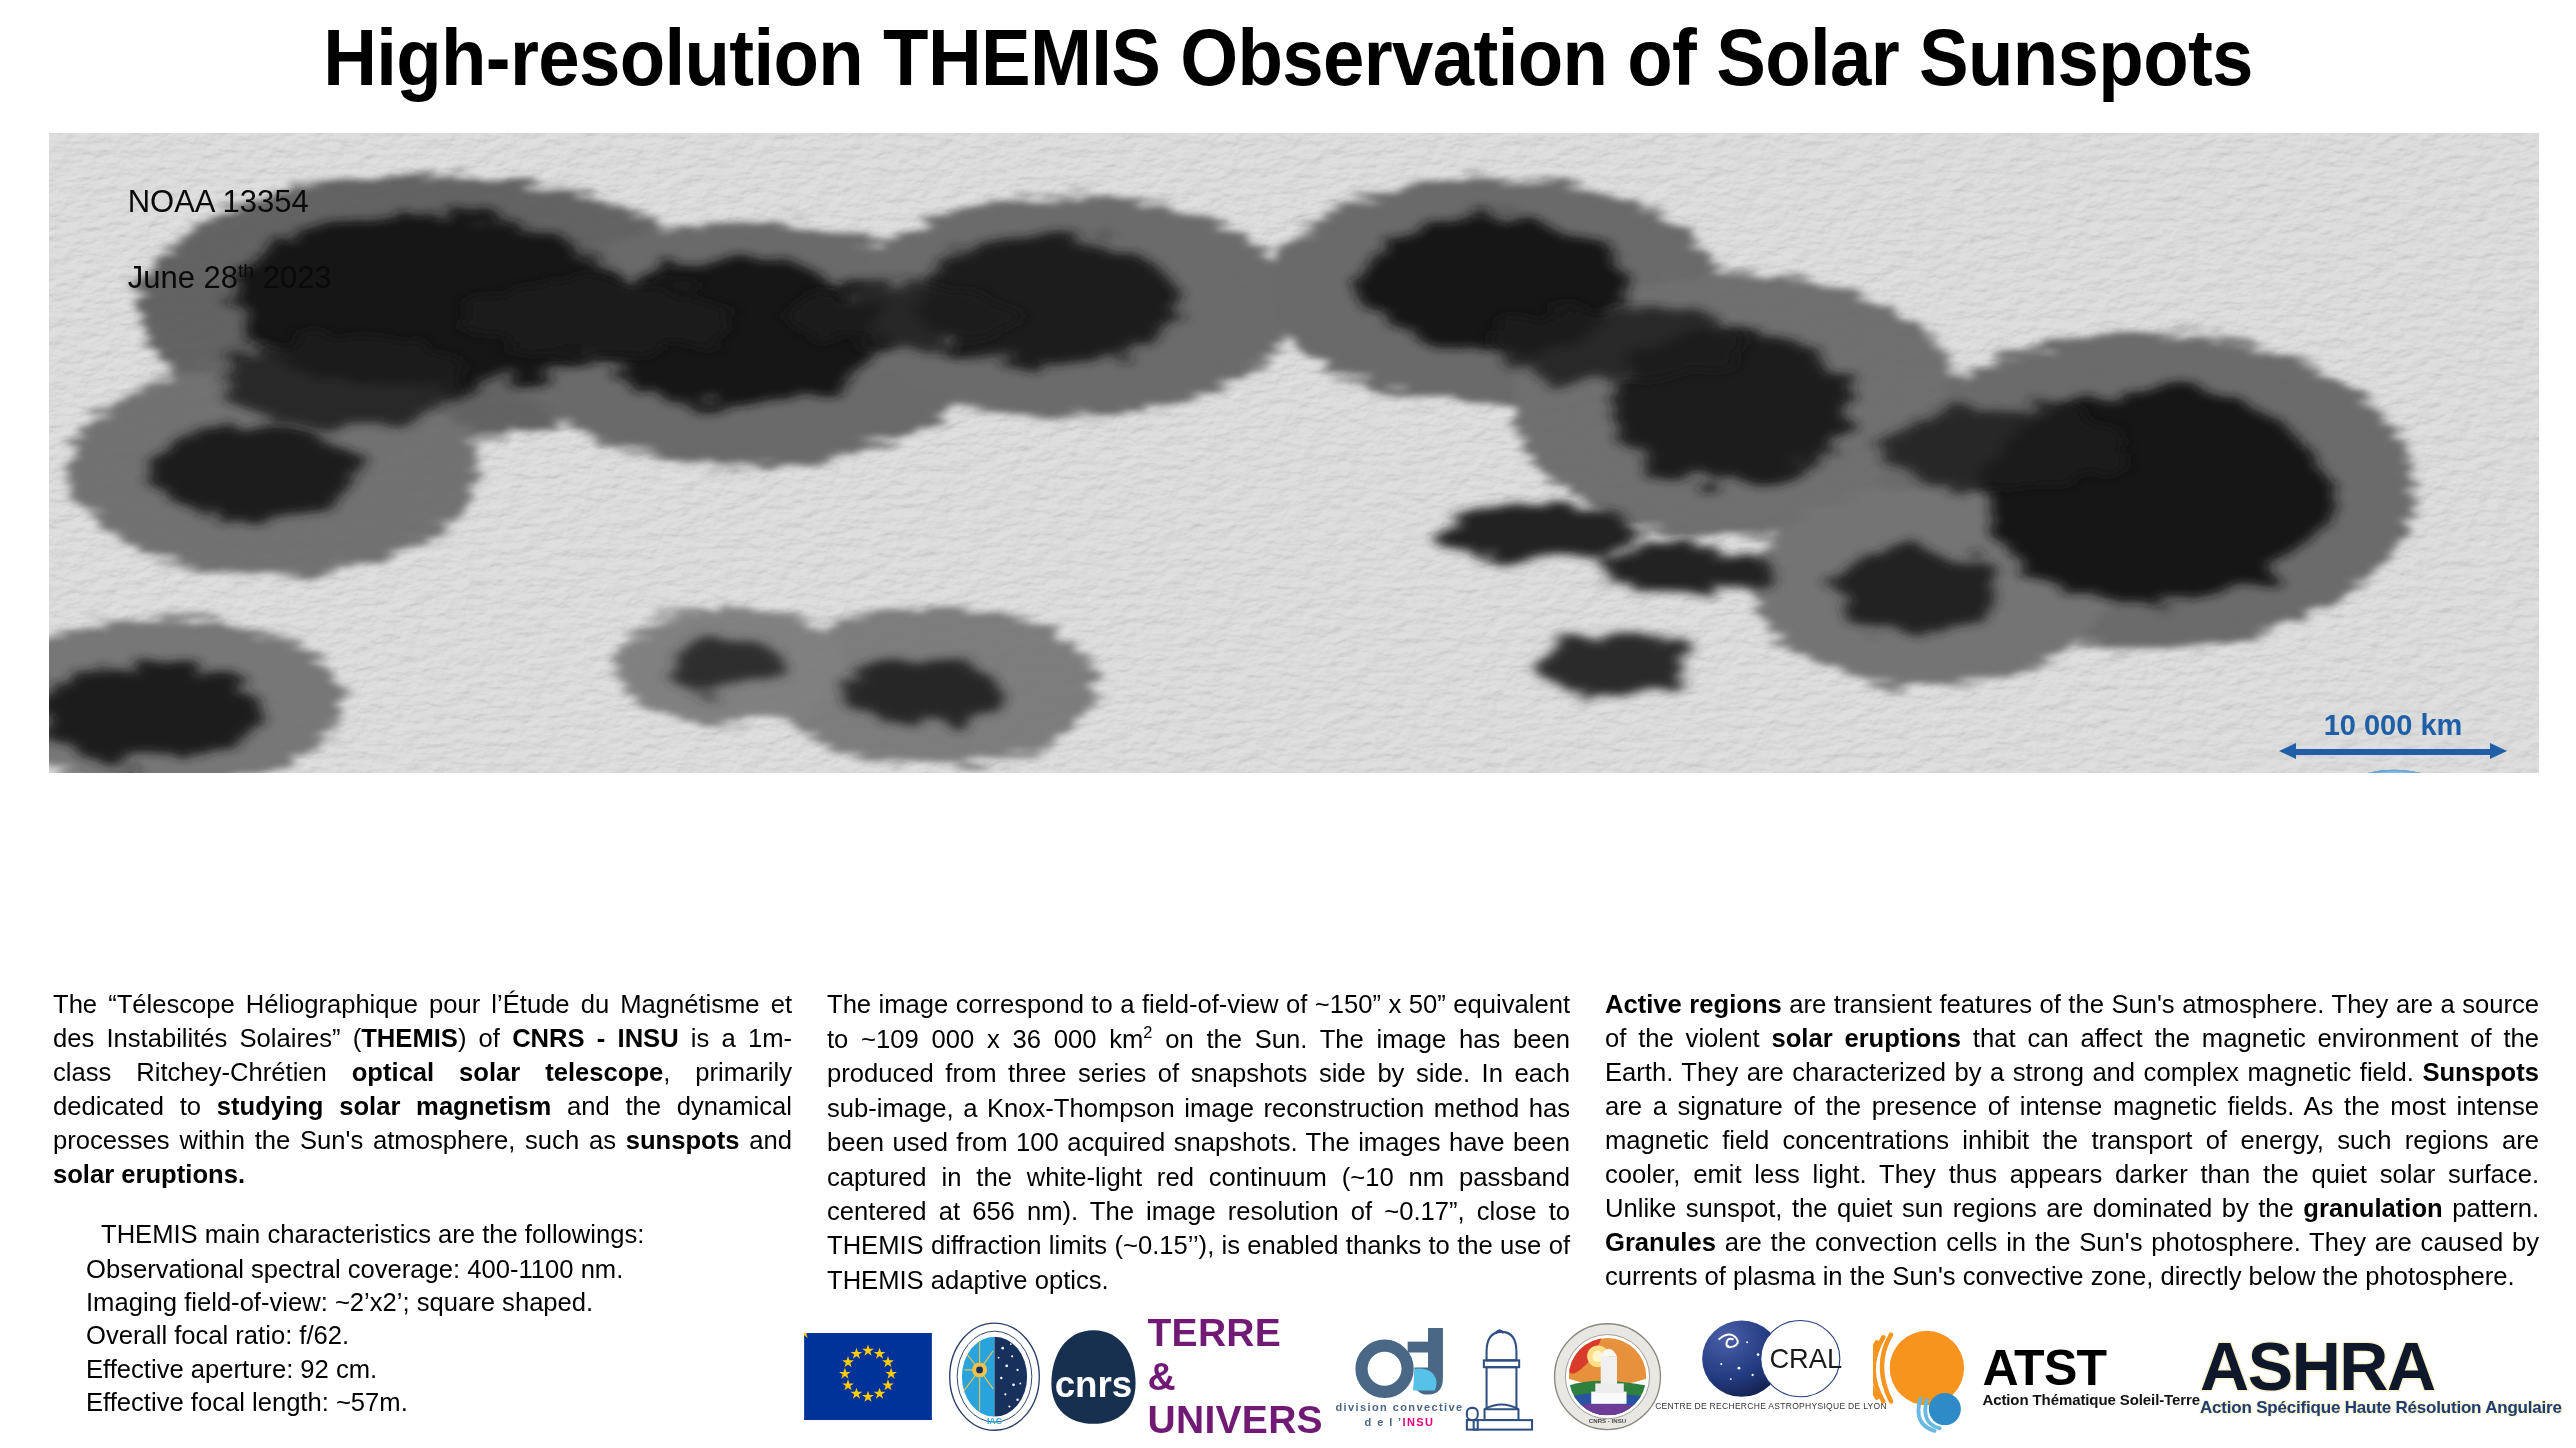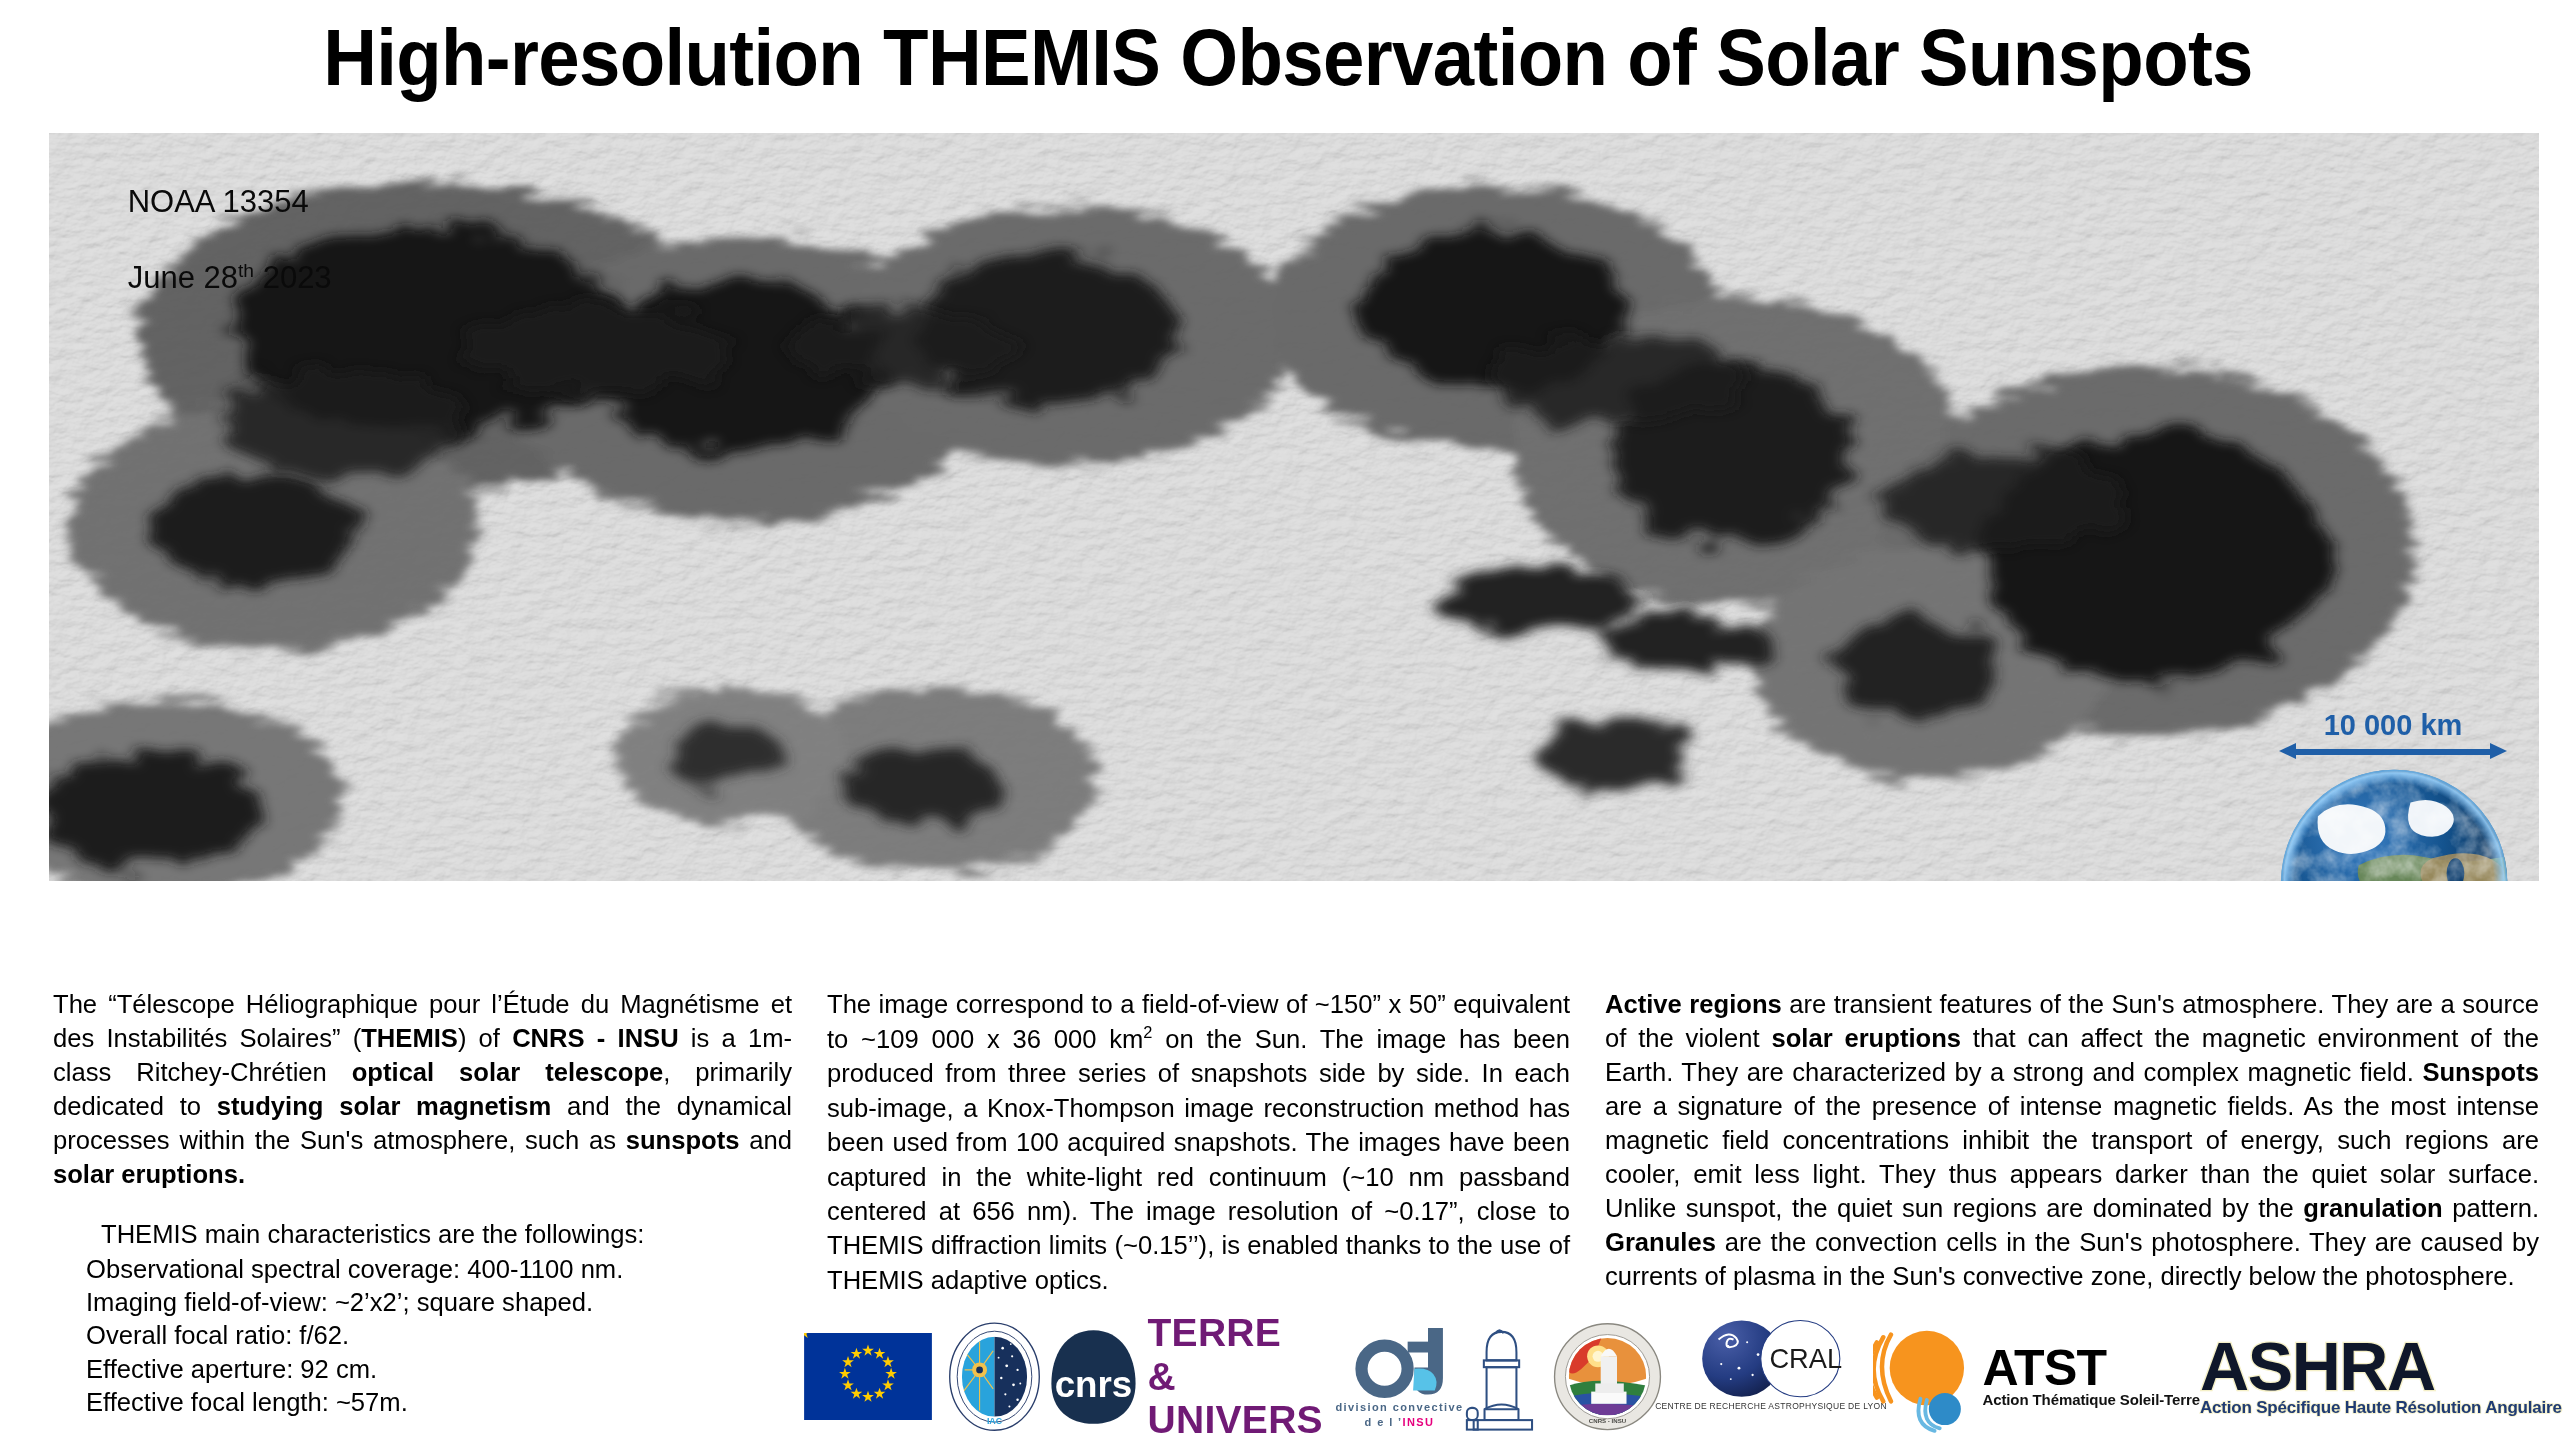--- a/index.html
+++ b/index.html
@@ -14,21 +14,21 @@
   .title{
     position:absolute;left:0;top:16.4px;width:2576px;
     text-align:center;font-weight:bold;font-size:80px;
     letter-spacing:-0.7px;color:#000;line-height:1.05;
     transform:scaleX(0.93);transform-origin:center top;
     white-space:nowrap;
   }
 
   
   .solar-wrap{
-    position:absolute;left:49px;top:133px;width:2490px;height:748px;
+    position:absolute;left:49px;top:133px;width:2490px;height:640px;
     overflow:hidden;background:#9a9a9a;
   }
   .solar-svg{position:absolute;left:0;top:0;width:100%;height:100%;display:block;}
 
   .img-caption{
     position:absolute;left:27px;top:12.3px;color:#0a0a0a;
     font-size:31px;line-height:1.22;font-weight:400;
     font-family:"Liberation Sans",sans-serif;white-space:pre;
   }
   .img-caption sup{font-size:0.62em;vertical-align:super;}

